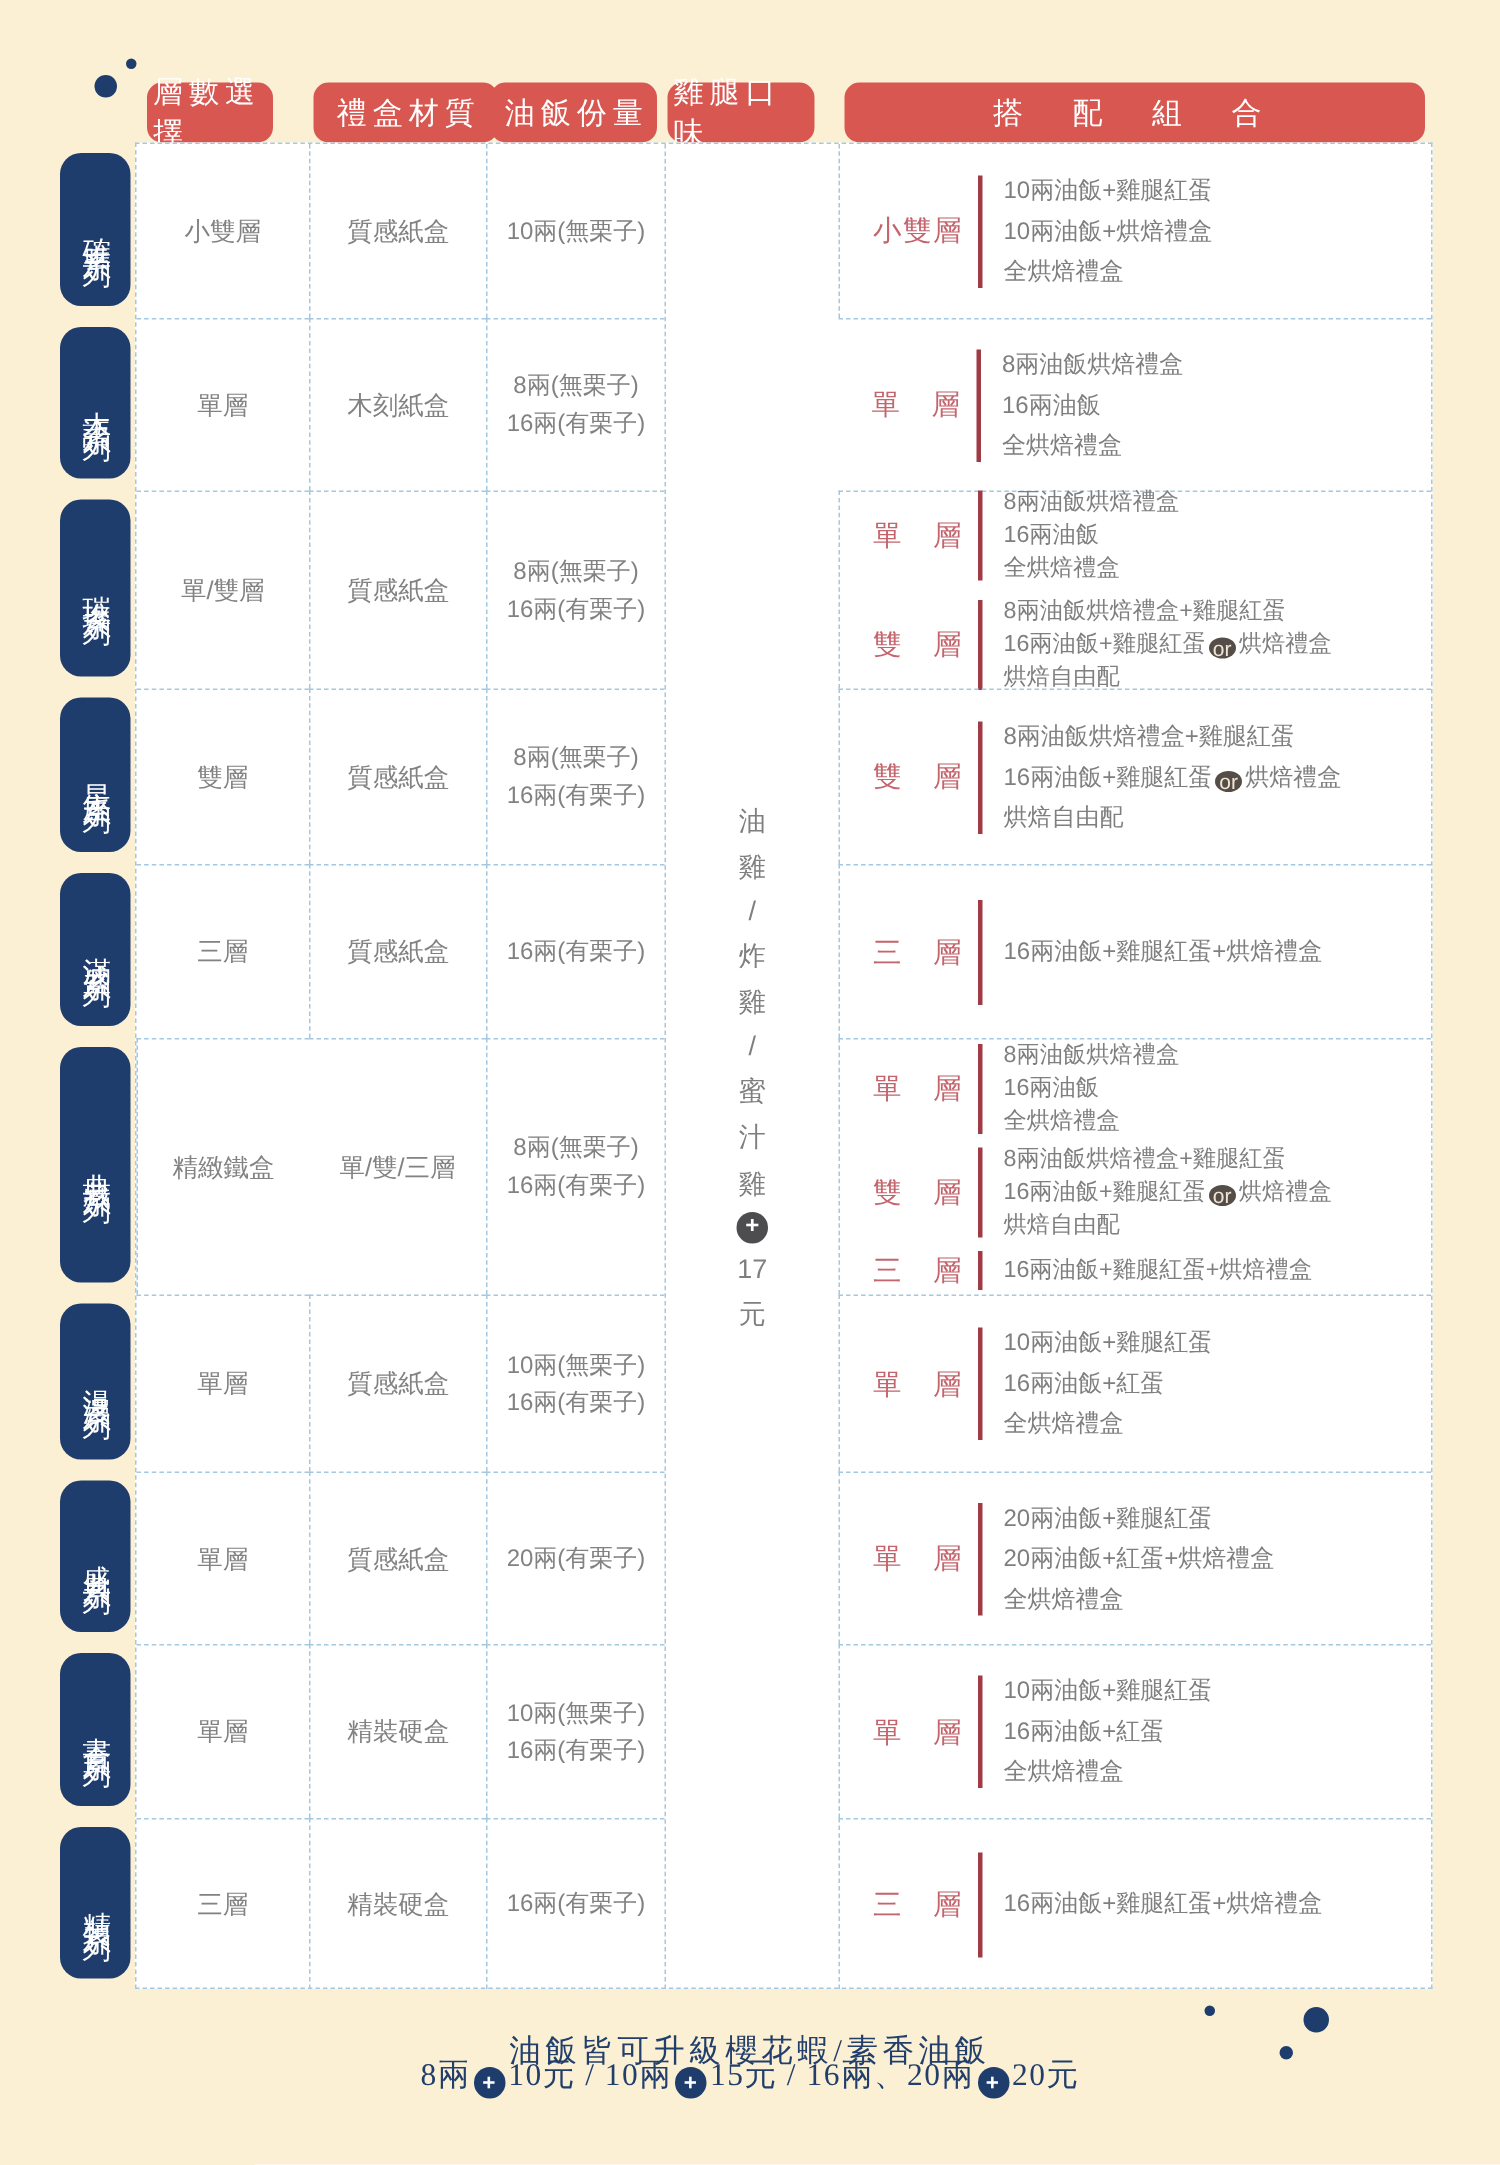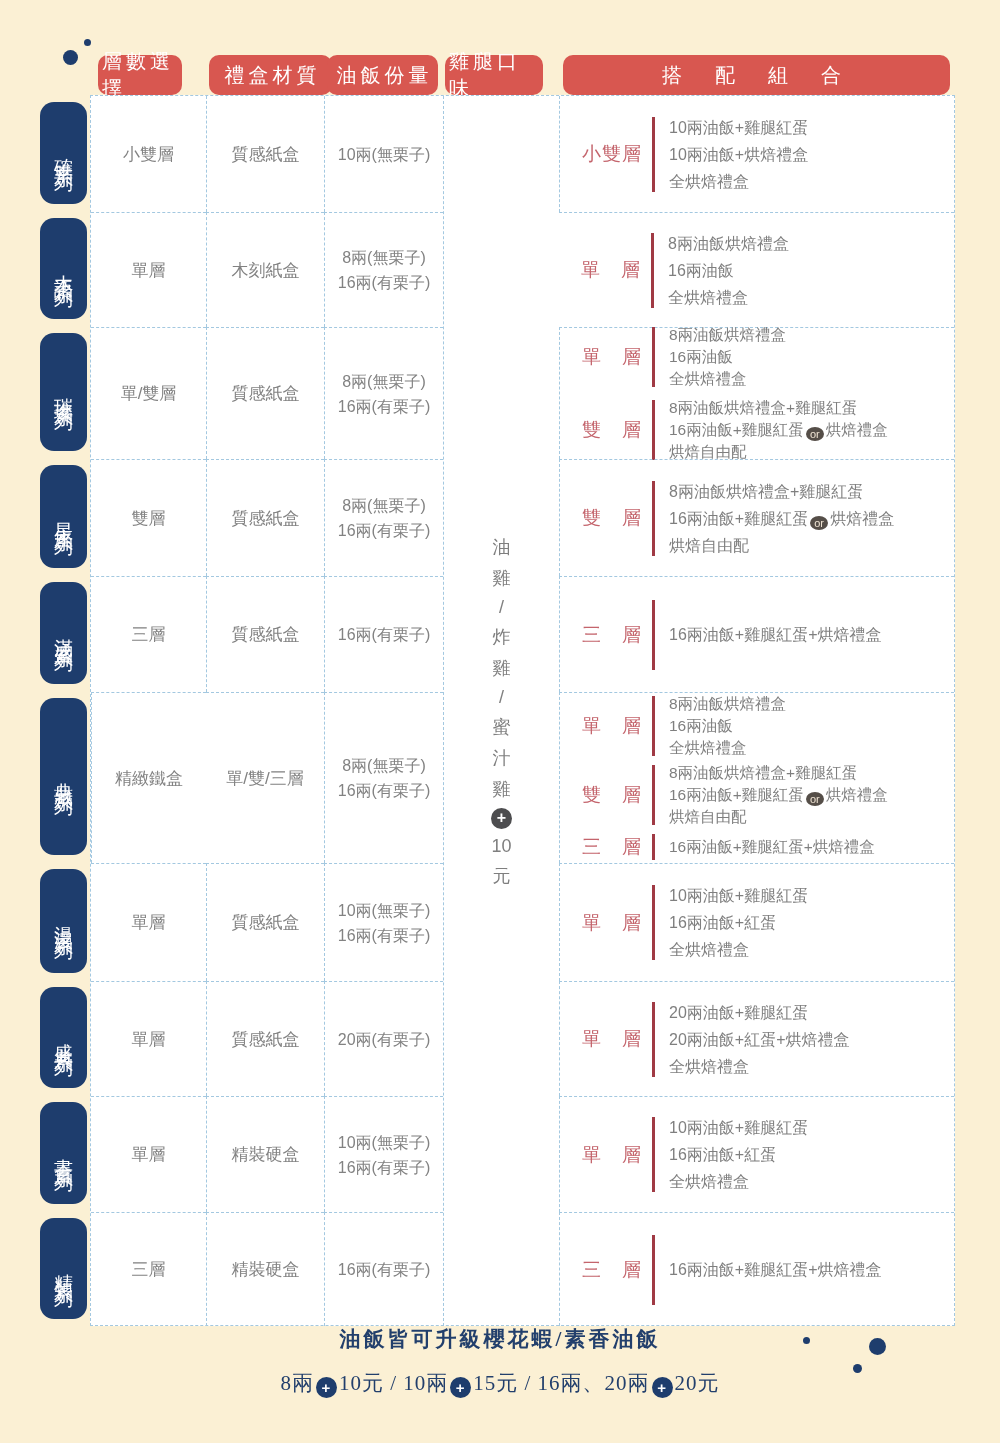--- a/index.html
+++ b/index.html
@@ -65,27 +65,27 @@
   .block{display:flex;align-items:center}
   .lbl{width:64px;flex:none;display:flex;justify-content:center;color:var(--dustyred);
        font-size:19px;letter-spacing:1px}
   .vline{width:3px;flex:none;background:var(--divred);align-self:stretch;
          margin:3px 14px 3px 8px;min-height:26px}
   .block.solo .vline{min-height:70px}
   .items{display:flex;flex-direction:column;justify-content:center;color:var(--gray);
          font-size:16px;line-height:27px;text-align:left}
   .dense .items{line-height:22px;font-size:15.5px}
   .or{display:inline-flex;align-items:center;justify-content:center;width:18px;height:14px;
-      border-radius:50%;background:var(--orbg);color:#f0e4d4;font-size:11px;line-height:1;
+      border-radius:50%;background:var(--orbg);color:#f0e4d4;font-size:14px;line-height:1;
       vertical-align:-3px;margin:0 2px}
 
   
   .f{position:absolute;left:0;width:1000px;text-align:center;color:#223f6c;
      font-family:"Liberation Serif","DejaVu Serif",serif}
-  .f1{top:1325px;font-size:21px;font-weight:bold;letter-spacing:3px}
+  .f1{top:1353px;font-size:21px;font-weight:normal;letter-spacing:3px}
   .f2{top:1369px;font-size:21px;letter-spacing:1px}
   .fplus{display:inline-flex;align-items:center;justify-content:center;width:21px;height:21px;
          border-radius:50%;background:var(--navy);color:#fff;font-size:15px;font-weight:bold;
          line-height:1;vertical-align:-3px;margin:0 2px;
          font-family:"Liberation Sans","DejaVu Sans",sans-serif}
 </style>
 </head>
 <body>
 
 <div class="dot d1"></div>
@@ -124,21 +124,21 @@
     <span>油</span>
     <span>雞</span>
     <span>/</span>
     <span>炸</span>
     <span>雞</span>
     <span>/</span>
     <span>蜜</span>
     <span>汁</span>
     <span>雞</span>
     <span class="plusbadge">+</span>
-    <span>10</span>
+    <span>17</span>
     <span>元</span>
   </div>
   <div class="combo">
     <div class="block">
       <div class="lbl">小雙層</div>
       <div class="vline"></div>
       <div class="items">
         <div>10兩油飯+雞腿紅蛋</div>
         <div>10兩油飯+烘焙禮盒</div>
         <div>全烘焙禮盒</div>

